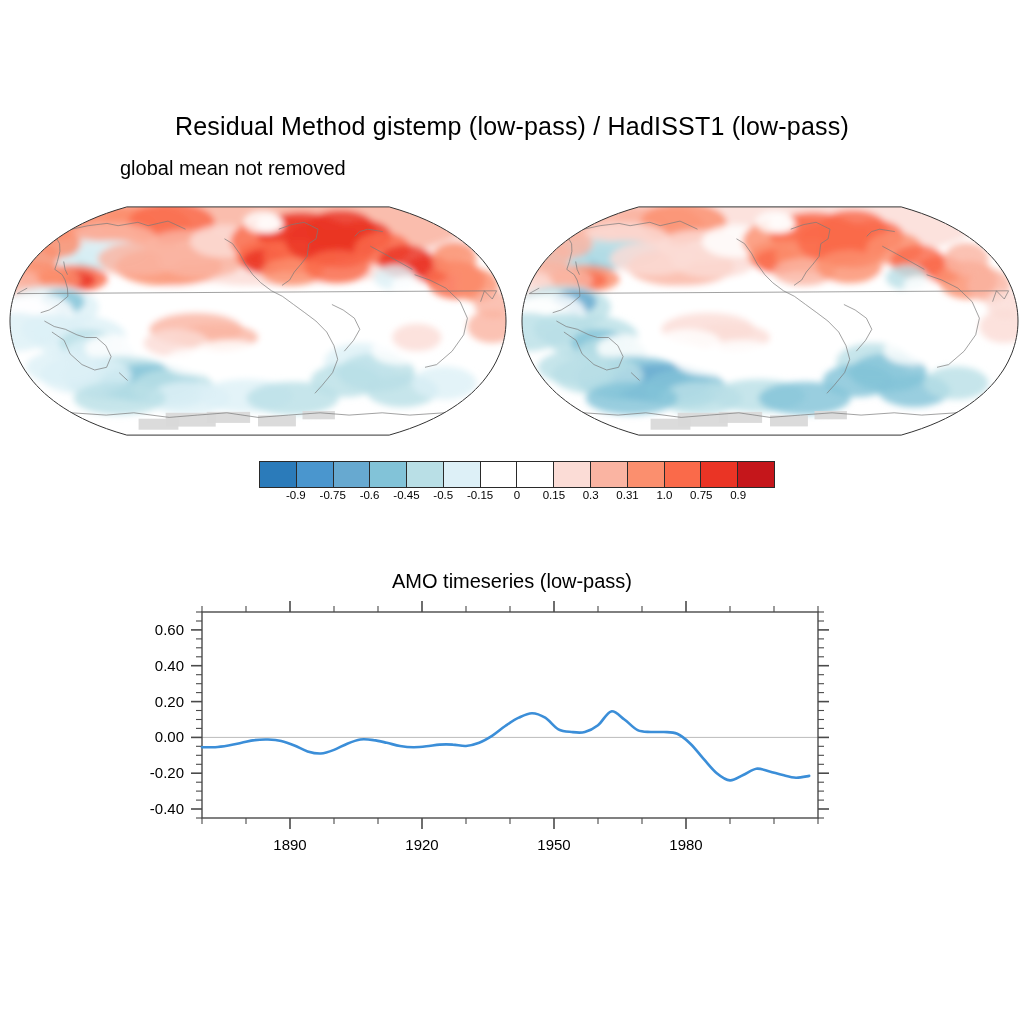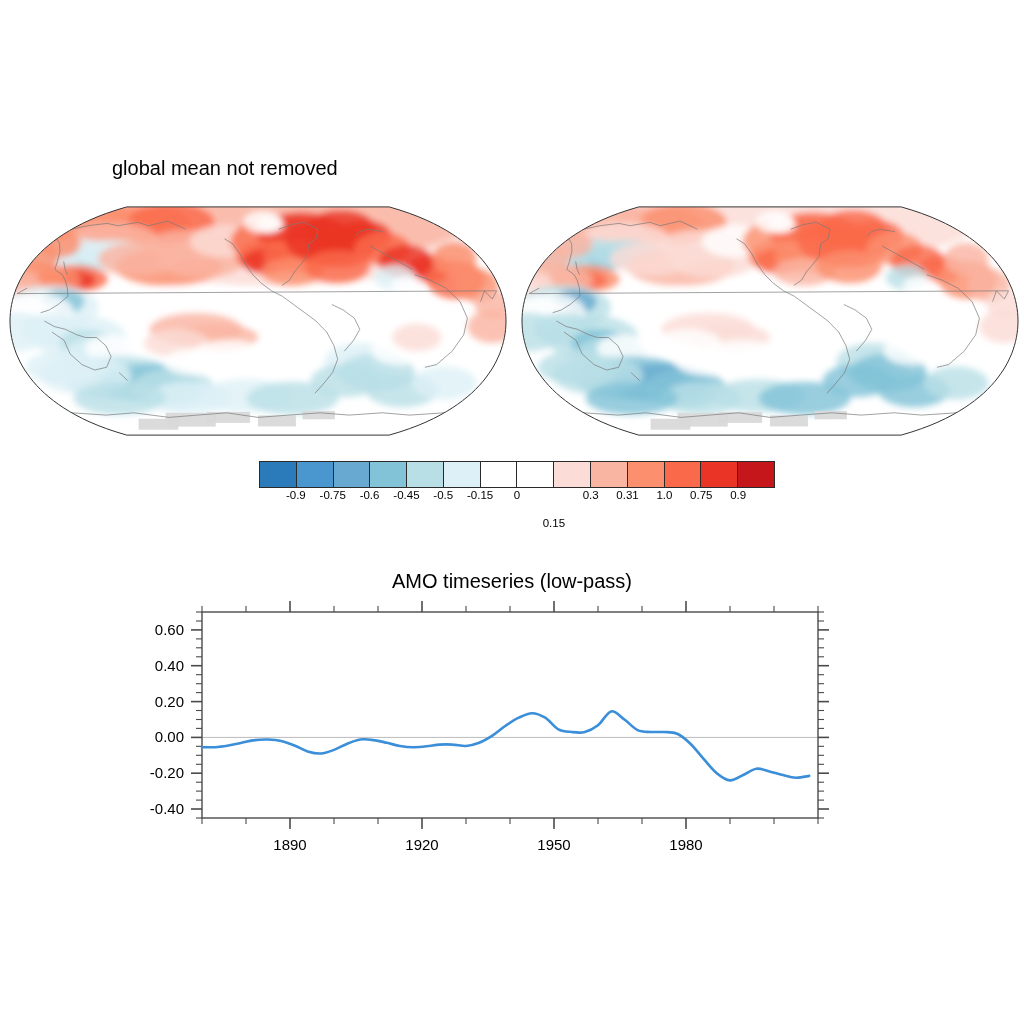--- a/index.html
+++ b/index.html
@@ -1,21 +1,21 @@
 <!DOCTYPE html>
 <html><head>
 <meta charset="utf-8">
 <style>
   html,body{margin:0;padding:0;background:#ffffff;}
   body{width:1024px;height:1024px;font-family:"Liberation Sans",sans-serif;color:#000;overflow:hidden;}
   #figure{position:relative;width:1024px;height:1024px;}
 
   .main-title{position:absolute;left:0;top:112px;width:1024px;text-align:center;font-size:25px;letter-spacing:.2px;}
   .panel-label{position:absolute;top:157px;font-size:20px;}
-  .panel-label.left{left:112px;}
+  .panel-label.left{left:120px;}
   .panel-label.right{right:120px;}
 
   .map-wrap{position:absolute;top:190px;}
   .map-wrap.left{left:4px;}
   .map-wrap.right{left:516px;}
 
   .cbar{position:absolute;left:259px;top:461px;width:516px;height:27px;}
   .cbar-cells{display:flex;width:100%;height:100%;border:1px solid #2a2a2a;box-sizing:border-box;}
   .cbar-cell{flex:1 1 0;height:100%;border-right:1px solid #2a2a2a;box-sizing:border-box;}
   .cbar-cell:last-child{border-right:none;}
@@ -25,20 +25,21 @@
   .ts-title{position:absolute;left:0;top:570px;width:1024px;text-align:center;font-size:20px;}
   .ts-plot{position:absolute;left:0;top:560px;}
 
   .ylab,.xlab{font-size:15px;fill:#000;font-family:"Liberation Sans",sans-serif;}
 </style>
 </head>
 <body>
 
 <div id="figure">
 
+  <div class="main-title">Residual Method  gistemp  (low-pass) / HadISST1  (low-pass)</div>
   <div class="panel-label left">global mean not removed</div>
 
   <div class="map-wrap left">
     <svg id="map-left" width="508" height="265" viewBox="0 0 508 265">
         <defs>
           <clipPath id="map-left-clip">
             <path d="M385.2,16.9L395.9,20.1L405.4,23.3L414.1,26.6L422.1,30.0L429.4,33.4L436.1,36.9L442.3,40.4L448.1,44.0L453.5,47.6L458.5,51.3L463.1,55.0L467.5,58.7L471.4,62.5L475.2,66.4L478.6,70.2L481.7,74.1L484.6,78.1L487.3,82.0L489.7,86.0L491.9,90.0L493.8,94.1L495.6,98.1L497.1,102.2L498.4,106.3L499.5,110.4L500.4,114.5L501.1,118.6L501.6,122.7L501.9,126.9L502.0,131.0L501.9,135.1L501.6,139.3L501.1,143.4L500.4,147.5L499.5,151.6L498.4,155.7L497.1,159.8L495.6,163.9L493.8,167.9L491.9,172.0L489.7,176.0L487.3,180.0L484.6,183.9L481.7,187.9L478.6,191.8L475.2,195.6L471.4,199.5L467.5,203.3L463.1,207.0L458.5,210.7L453.5,214.4L448.1,218.0L442.3,221.6L436.1,225.1L429.4,228.6L422.1,232.0L414.1,235.4L405.4,238.7L395.9,241.9L385.2,245.1L122.8,245.1L112.1,241.9L102.6,238.7L93.9,235.4L85.9,232.0L78.6,228.6L71.9,225.1L65.7,221.6L59.9,218.0L54.5,214.4L49.5,210.7L44.9,207.0L40.5,203.3L36.6,199.5L32.8,195.6L29.4,191.8L26.3,187.9L23.4,183.9L20.7,180.0L18.3,176.0L16.1,172.0L14.2,167.9L12.4,163.9L10.9,159.8L9.6,155.7L8.5,151.6L7.6,147.5L6.9,143.4L6.4,139.3L6.1,135.1L6.0,131.0L6.1,126.9L6.4,122.7L6.9,118.6L7.6,114.5L8.5,110.4L9.6,106.3L10.9,102.2L12.4,98.1L14.2,94.1L16.1,90.0L18.3,86.0L20.7,82.0L23.4,78.1L26.3,74.1L29.4,70.2L32.8,66.4L36.6,62.5L40.5,58.7L44.9,55.0L49.5,51.3L54.5,47.6L59.9,44.0L65.7,40.4L71.9,36.9L78.6,33.4L85.9,30.0L93.9,26.6L102.6,23.3L112.1,20.1L122.8,16.9Z"></path>
           </clipPath>
           <filter id="map-left-b" x="-20%" y="-20%" width="140%" height="140%">
             <feGaussianBlur stdDeviation="3.2"></feGaussianBlur>
@@ -295,21 +296,21 @@
       </div>
   </div>
   <div class="cbar-ticks" id="cbar-ticks">
       <span class="cbar-tick" style="left: 36.8571px;">-0.9</span>
       <span class="cbar-tick" style="left: 73.7143px;">-0.75</span>
       <span class="cbar-tick" style="left: 110.571px;">-0.6</span>
       <span class="cbar-tick" style="left: 147.429px;">-0.45</span>
       <span class="cbar-tick" style="left: 184.286px;">-0.5</span>
       <span class="cbar-tick" style="left: 221.143px;">-0.15</span>
       <span class="cbar-tick" style="left: 258px;">0</span>
-      <span class="cbar-tick" style="left: 294.857px; margin-top: 28px;">0.15</span>
+      <span class="cbar-tick" style="left: 294.857px;">0.15</span>
       <span class="cbar-tick" style="left: 331.714px;">0.3</span>
       <span class="cbar-tick" style="left: 368.571px;">0.31</span>
       <span class="cbar-tick" style="left: 405.429px;">1.0</span>
       <span class="cbar-tick" style="left: 442.286px;">0.75</span>
       <span class="cbar-tick" style="left: 479.143px;">0.9</span>
     </div>
 
   <div class="ts-title">AMO timeseries (low-pass)</div>
   <svg class="ts-plot" id="ts-plot" width="1024" height="300" viewBox="0 0 1024 300">
       <line x1="202" y1="177.4" x2="818" y2="177.4" stroke="#bbbbbb" stroke-width="1"></line>

